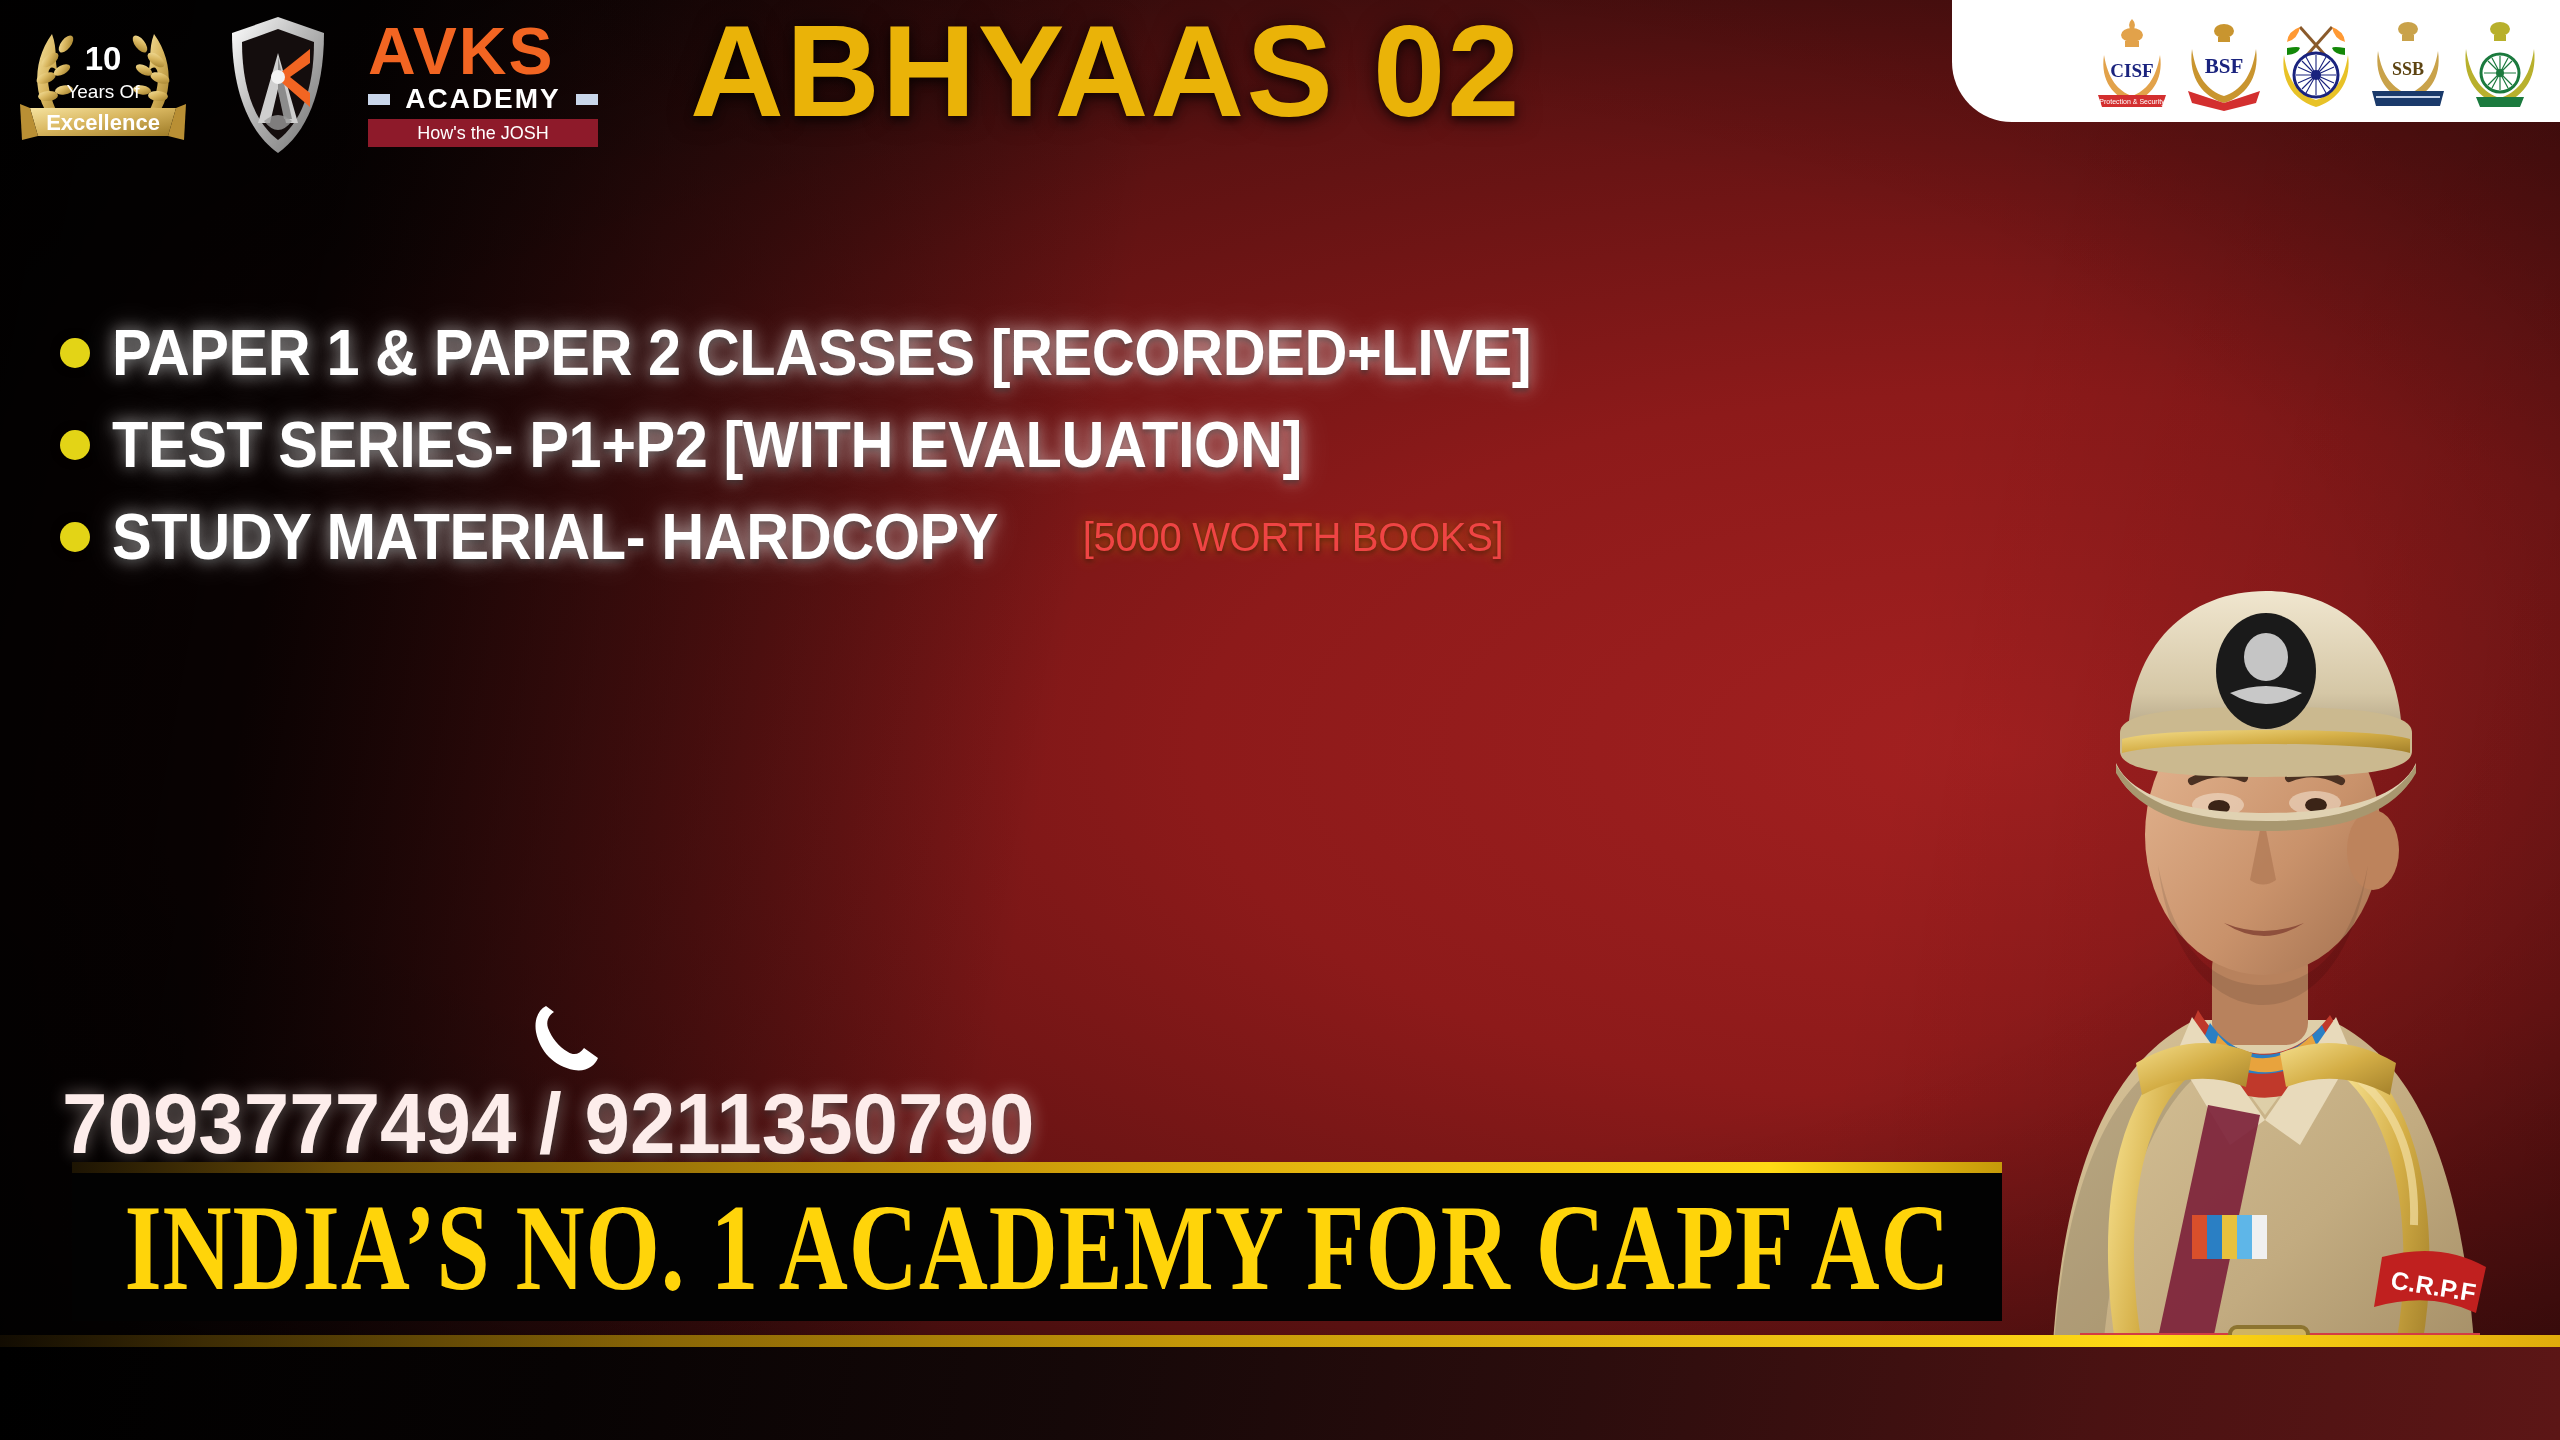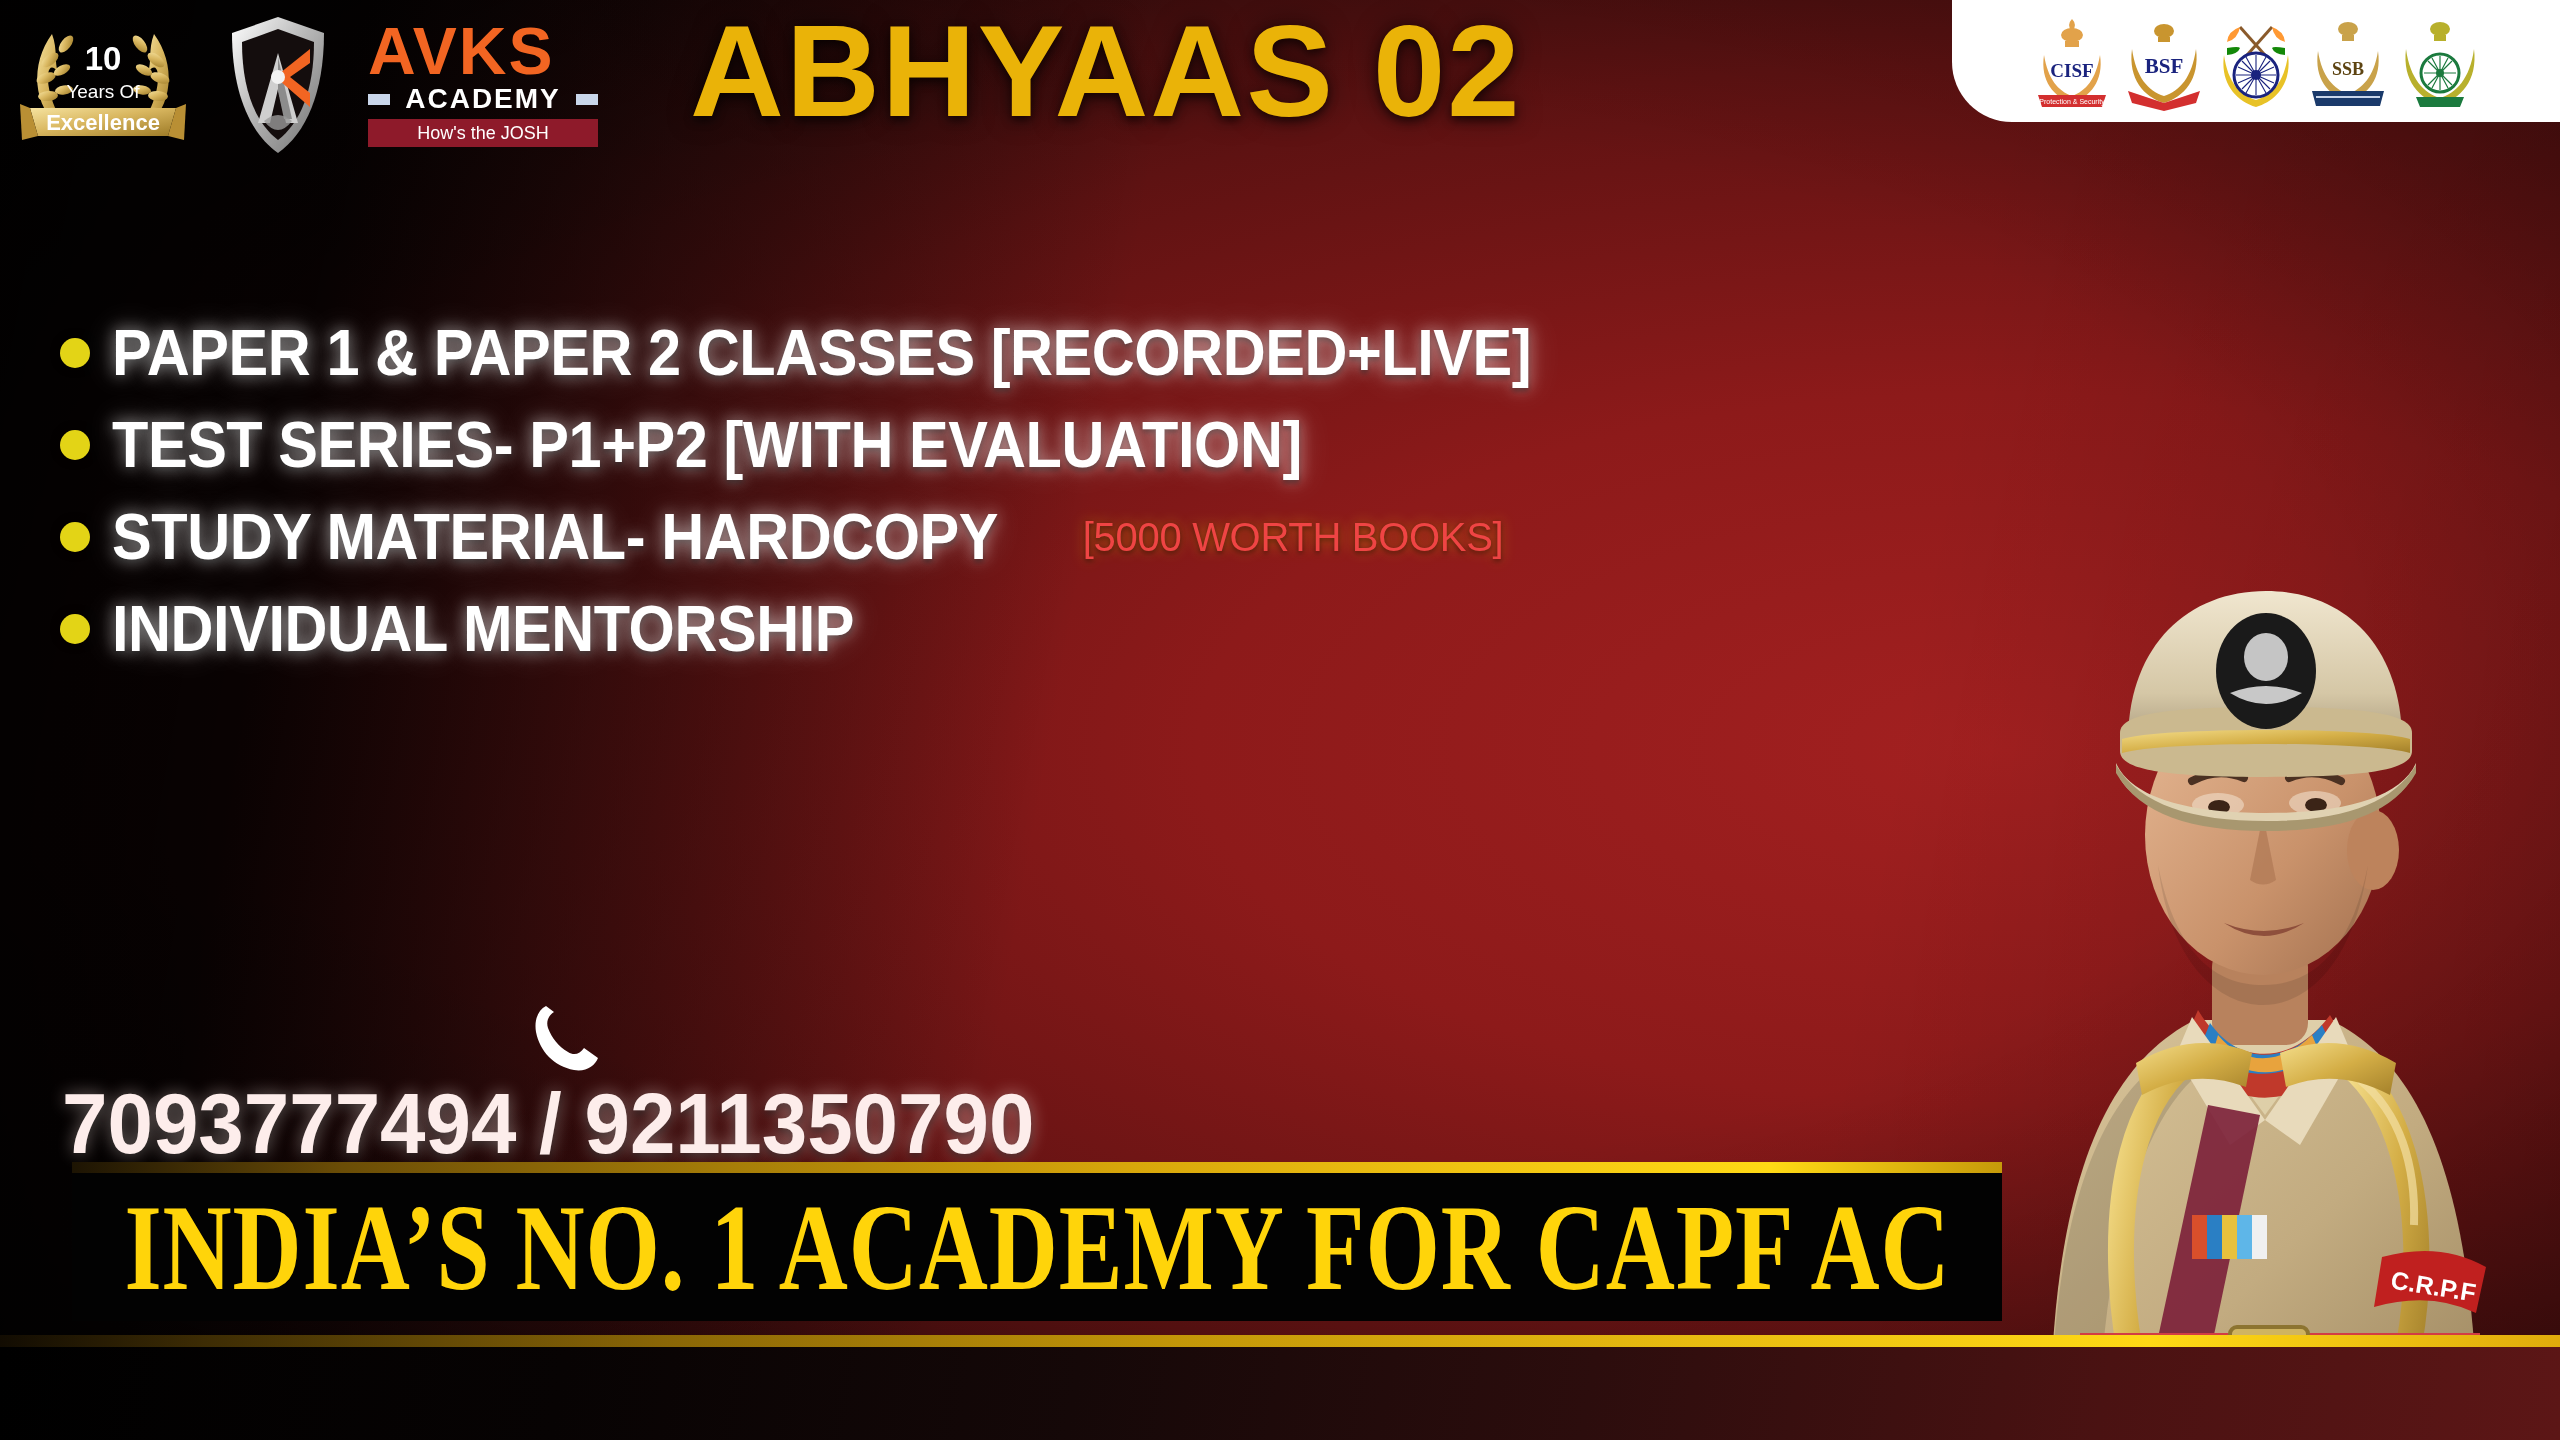--- a/index.html
+++ b/index.html
@@ -52,21 +52,21 @@
     text-shadow:0 0 26px rgba(0,0,0,.55), 0 4px 10px rgba(0,0,0,.6);
     z-index:22; white-space:nowrap;
   }
 
   
   .badge-strip{
     position:absolute; right:0; top:0;
     width:608px; height:122px;
     background:#ffffff;
     border-bottom-left-radius:60px;
-    display:flex; align-items:center; justify-content:center;
+    display:flex; align-items:center; justify-content:flex-end;
     padding:0 14px;
     z-index:24;
   }
   .force-badge{ width:92px; height:100px; position:relative; }
   .force-badge svg{ width:100%; height:100%; display:block; }
 
   
   .officer{
     position:absolute; right:-10px; bottom:0;
     width:640px; height:1335px;
@@ -428,25 +428,20 @@
     <div class="b-row">
       <span class="b-dot"></span>
       <span class="b-txt">TEST SERIES- P1+P2 [WITH EVALUATION]</span>
       <span class="b-note"></span>
     </div>
     <div class="b-row">
       <span class="b-dot"></span>
       <span class="b-txt">STUDY MATERIAL- HARDCOPY</span>
       <span class="b-note">[5000 WORTH BOOKS]</span>
     </div>
-    <div class="b-row">
-      <span class="b-dot"></span>
-      <span class="b-txt"> INDIVIDUAL MENTORSHIP</span>
-      <span class="b-note"></span>
-    </div>
   </div>
 
   <div class="phone-row">
     <span class="phone-ico">
       <svg viewBox="0 0 74 74">
         <path d="M20 6 C12 10 8 20 10 32 C14 52 28 66 48 70 C60 72 69 66 72 58 L58 48 C54 54 48 56 42 52 C32 46 26 38 22 28 C20 22 22 16 28 12 Z" fill="#ffffff"></path>
       </svg>
     </span>
     <span class="phone-num">7093777494 / 9211350790</span>
   </div>

